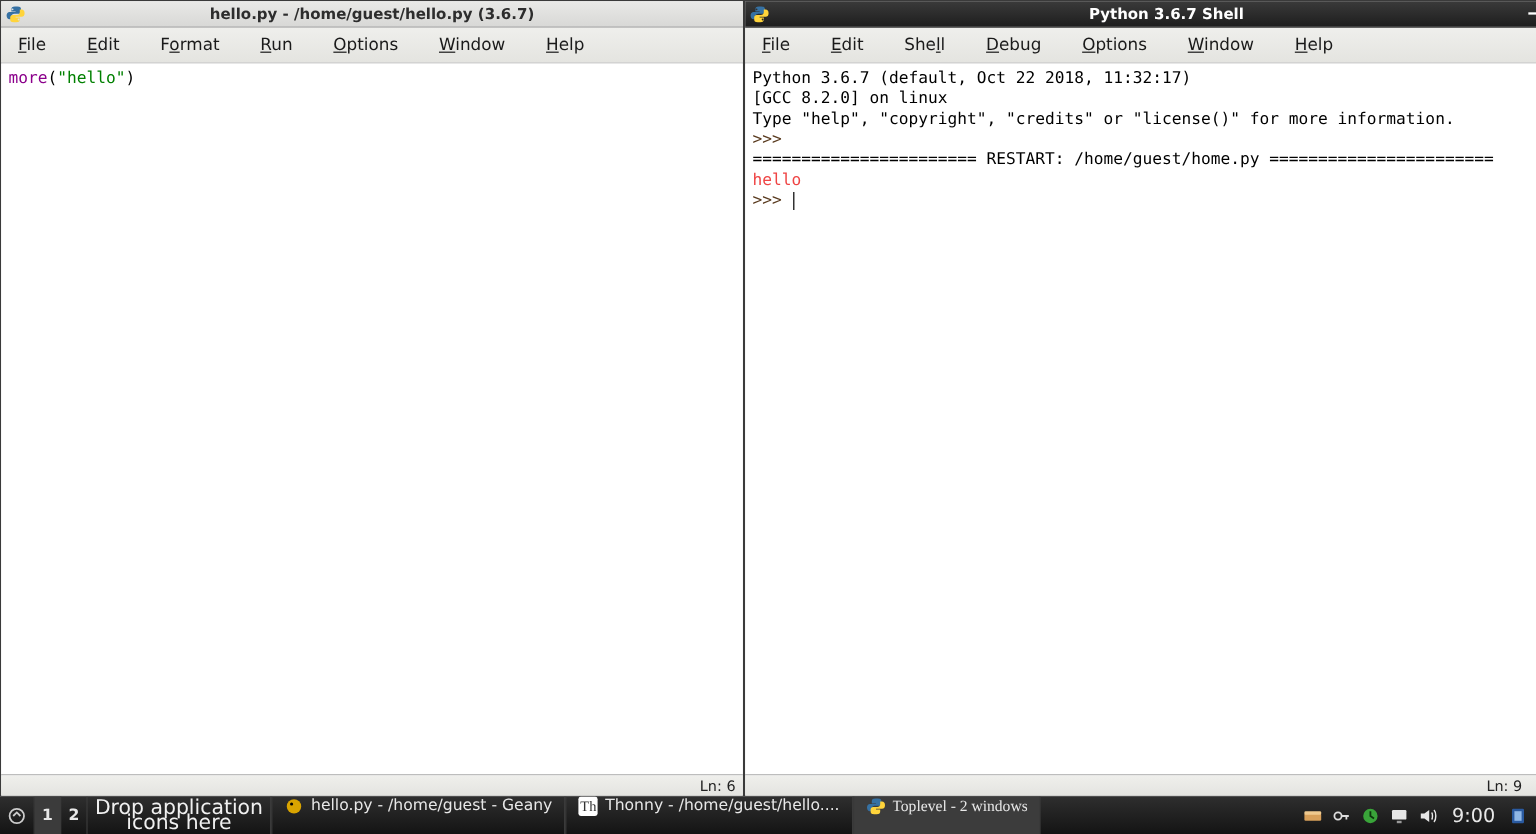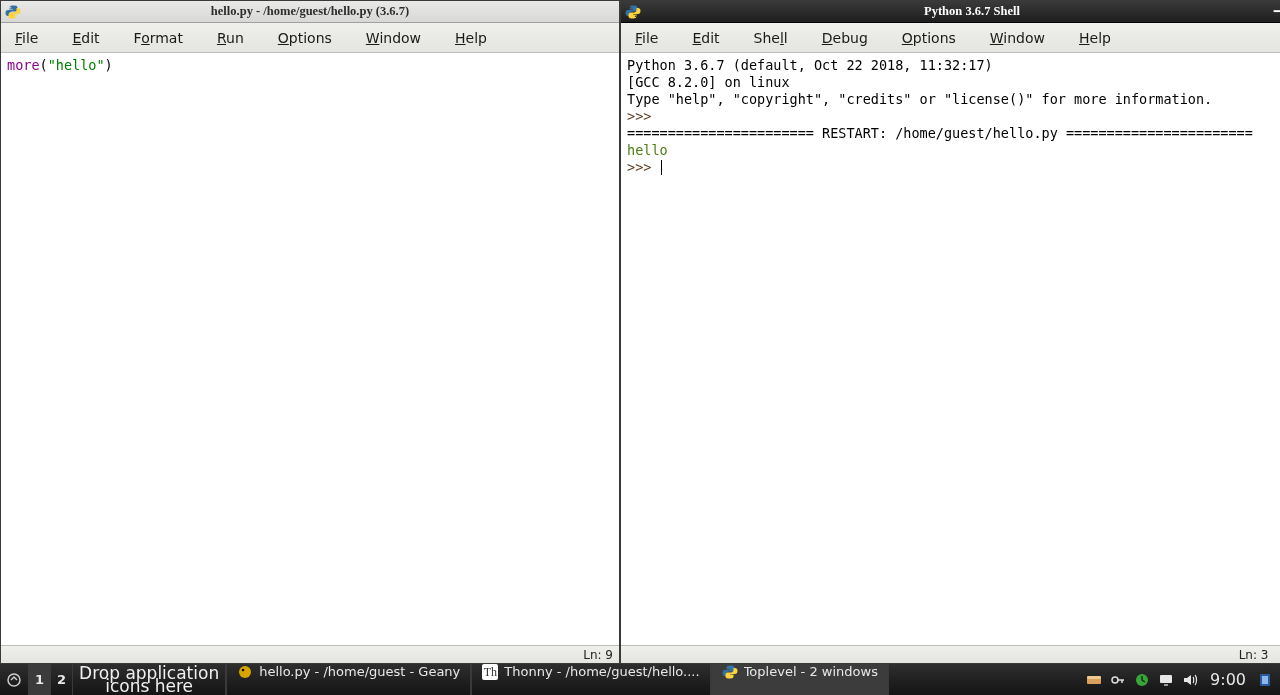--- a/index.html
+++ b/index.html
@@ -6,46 +6,46 @@
   html, body { width: 1280px; height: 695px; overflow: hidden; font-family: "DejaVu Sans", sans-serif; background: #000; }
   .desktop { position: relative; width: 1280px; height: 695px; }
 
   
   .window { position: absolute; top: 0; display: flex; flex-direction: column; background: #fff; border: 1px solid #3a3a3a; }
   .win-left  { left: 0;   width: 620px; height: 664px; }
   .win-right { left: 620px; width: 704px; height: 664px; }
 
   .titlebar { height: 22px; background: linear-gradient(#e9e9e7,#d8d8d6); display: flex; align-items: center; font-size: 12.5px; font-weight: bold; color: #2d2d2d; position: relative; border-bottom: 1px solid #a0a0a0; }
   .titlebar.active { background: linear-gradient(#3a3a3a,#1e1e1e); color: #fff; border-bottom: 1px solid #000; }
-  .titlebar .title-text { position: absolute; left: 50%; transform: translateX(-50%); white-space: nowrap; font-family: Liberation Serif, serif; }
+  .titlebar .title-text { position: absolute; left: 50%; transform: translateX(-50%); white-space: nowrap; }
   .titlebar .ti-icon { width: 16px; height: 16px; margin-left: 4px; display: inline-flex; align-items: center; justify-content: center; }
   .titlebar .win-btns { position: absolute; right: 2px; top: 2px; display: flex; gap: 2px; }
   .titlebar .win-btn { width: 16px; height: 16px; color: #fff; font-size: 11px; display: flex; align-items: center; justify-content: center; cursor: pointer; }
 
   .menubar { height: 30px; background: linear-gradient(#efefec,#e4e4e0); display: flex; align-items: center; padding: 0 6px; gap: 18px; border-bottom: 1px solid #bdbdbd; font-size: 14px; color: #1a1a1a; }
   .menubar .menu-item { padding: 3px 8px; cursor: pointer; border-radius: 2px; }
   .menubar .menu-item .ul { text-decoration: underline; }
 
   .editor-area { flex: 1; background: #fff; padding: 4px 6px; font-family: "DejaVu Sans Mono","Liberation Mono",monospace; font-size: 13.5px; line-height: 17px; white-space: pre; overflow: hidden; color: #000; }
   .tok-kw  { color: #8b008b; }  
   .tok-str { color: #008000; }  
   .tok-prompt-dk { color: #5a3b1f; }
-  .tok-out   { color: #4d7c0f; }
+  .tok-out   { color: #ef4444; }
   .cursor-caret { display: inline-block; width: 1px; height: 15px; background: #000; vertical-align: text-bottom; margin-left: 1px; }
 
   .statusbar { height: 18px; background: linear-gradient(#efefec,#e4e4e0); border-top: 1px solid #bdbdbd; display: flex; justify-content: flex-end; align-items: center; padding: 0 6px; font-size: 12px; color: #222; gap: 14px; }
 
   
   .taskbar { position: absolute; left: 0; bottom: 0; width: 1280px; height: 31px; background: linear-gradient(#2e2e2e,#141414); display: flex; align-items: stretch; color: #e8e8e8; font-size: 13px; }
   .taskbar .tb-btn { display: flex; align-items: center; padding: 0 6px; border-right: 1px solid #3a3a3a; cursor: pointer; }
   .taskbar .tb-btn.wsel { font-weight: bold; min-width: 22px; justify-content: center; }
   .taskbar .tb-btn.wsel.active { background: #3b3b3b; }
   .taskbar .drop-hint { font-size: 17px; line-height: 13px; text-align: center; padding: 2px 6px; color: #f0f0f0; }
   .taskbar .task { flex: 0 0 auto; display: flex; align-items: flex-start; gap: 6px; padding: 0 10px; border: 1px solid #3a3a3a; border-top: none; border-bottom: none; cursor: pointer; max-width: 280px; }
-  .taskbar .task.active { background: #3c3c3c; }
+  .taskbar .task.active { background: #3c3c3c; font-family: Liberation Serif, serif; }
   .taskbar .task .lbl { white-space: nowrap; overflow: hidden; text-overflow: ellipsis; }
   .taskbar .spacer { flex: 1; }
   .taskbar .tray { display: flex; align-items: center; gap: 8px; padding: 0 6px; }
   .taskbar .tray .ic { width: 16px; height: 16px; display: flex; align-items: center; justify-content: center; cursor: pointer; }
   .taskbar .clock { font-size: 16px; padding: 0 4px; }
 
   
   .py-icon svg { width: 16px; height: 16px; }
 </style>
 </head>
@@ -67,21 +67,21 @@
       <span class="menu-item"><span class="ul">F</span>ile</span>
       <span class="menu-item"><span class="ul">E</span>dit</span>
       <span class="menu-item">F<span class="ul">o</span>rmat</span>
       <span class="menu-item"><span class="ul">R</span>un</span>
       <span class="menu-item"><span class="ul">O</span>ptions</span>
       <span class="menu-item"><span class="ul">W</span>indow</span>
       <span class="menu-item"><span class="ul">H</span>elp</span>
     </div>
     <div class="editor-area"><span class="tok-kw">more</span><span>(</span><span class="tok-str">"hello"</span><span>)</span></div>
     <div class="statusbar">
-      <span>Ln: 9</span>
+      <span>Ln: 6</span>
     </div>
   </div>
 
   <div class="window win-right">
     <div class="titlebar active">
       <span class="ti-icon py-icon">
         <svg viewBox="0 0 32 32">
             <path fill="#3671A3" d="M15 3c-5 0-6 2-6 5v3h7v1H6c-3 0-5 2-5 6s2 6 5 6h3v-4c0-3 2-5 5-5h7c2 0 4-2 4-4V8c0-3-1-5-6-5h-4zM11 6a1.5 1.5 0 110 3 1.5 1.5 0 010-3z"></path>
             <path fill="#FFD43B" d="M17 29c5 0 6-2 6-5v-3h-7v-1h10c3 0 5-2 5-6s-2-6-5-6h-3v4c0 3-2 5-5 5h-7c-2 0-4 2-4 4v3c0 3 1 5 6 5h4zm4-3a1.5 1.5 0 110-3 1.5 1.5 0 010 3z"></path>
           </svg>
@@ -99,25 +99,25 @@
       <span class="menu-item">She<span class="ul">l</span>l</span>
       <span class="menu-item"><span class="ul">D</span>ebug</span>
       <span class="menu-item"><span class="ul">O</span>ptions</span>
       <span class="menu-item"><span class="ul">W</span>indow</span>
       <span class="menu-item"><span class="ul">H</span>elp</span>
     </div>
     <div class="editor-area"><span>Python 3.6.7 (default, Oct 22 2018, 11:32:17) </span>
 <span>[GCC 8.2.0] on linux</span>
 <span>Type "help", "copyright", "credits" or "license()" for more information.</span>
 <span class="tok-prompt-dk">&gt;&gt;&gt; </span>
-<span>======================= RESTART: /home/guest/hello.py =======================</span>
+<span>======================= RESTART: /home/guest/home.py =======================</span>
 <span class="tok-out">hello</span>
 <span class="tok-prompt-dk">&gt;&gt;&gt; </span><span class="cursor-caret"></span></div>
     <div class="statusbar">
-      <span>Ln: 3</span>
+      <span>Ln: 9</span>
       <span>Col: 4</span>
     </div>
   </div>
 
   <div class="taskbar">
     <div class="tb-btn">
       <svg width="16" height="16" viewBox="0 0 16 16">
           <circle cx="8" cy="8" r="6" fill="none" stroke="#ccc" stroke-width="1.5"></circle>
           <path d="M5 8l3-3 3 3" fill="none" stroke="#ccc" stroke-width="1.5"></path>
         </svg>

